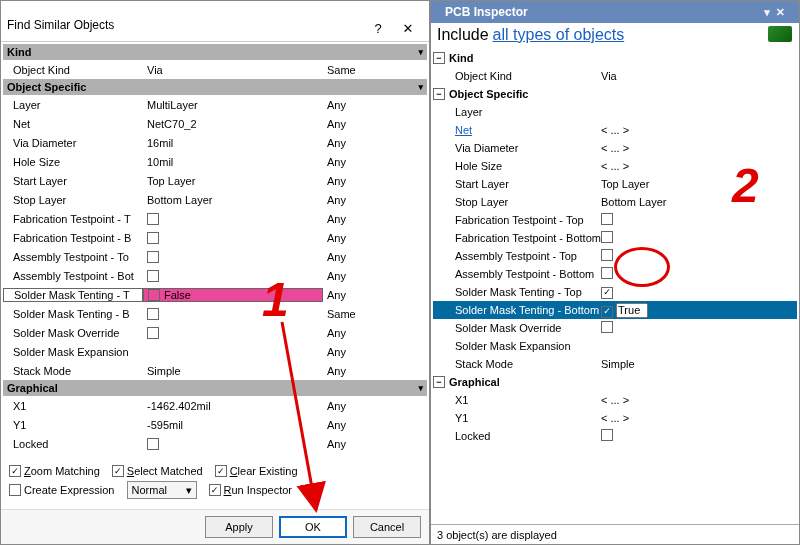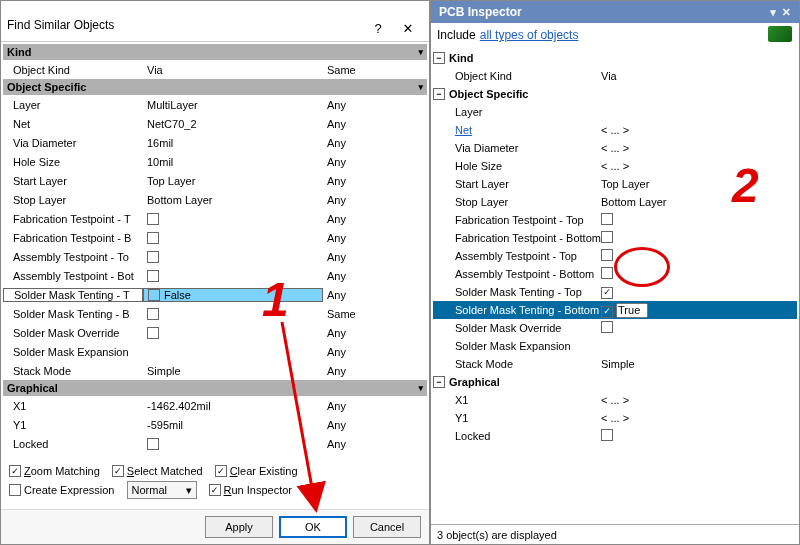--- a/index.html
+++ b/index.html
@@ -12,34 +12,34 @@
   .titlebar .title { flex: 1; font-size: 12px; }
   .titlebar .tbtn { width: 30px; height: 20px; display: flex; align-items: center; justify-content: center; font-size: 13px; cursor: pointer; }
   .grid-body { flex: 1; overflow: hidden; padding: 2px; }
   .section-header { background: #b0b0b0; color: #000; font-weight: bold; padding: 2px 4px; display: flex; align-items: center; justify-content: space-between; font-size: 11px; }
   .section-header .caret { font-size: 9px; }
   .row { display: flex; align-items: center; height: 19px; font-size: 11px; }
   .row .c1 { width: 140px; padding-left: 10px; color: #000; }
   .row .c2 { width: 180px; padding-left: 4px; color: #000; display: flex; align-items: center; gap: 4px; }
   .row .c3 { flex: 1; padding-left: 4px; color: #000; }
   .row.selected .c1 { border: 1px solid #666; background: #fff; }
-  .row.selected .c2 { border: 1px solid #666; background: #7dd3fc; }
+  .row.selected .c2 { border: 1px solid #666; background: #ec4899; }
   .chk { width: 12px; height: 12px; border: 1px solid #666; display: inline-flex; align-items: center; justify-content: center; font-size: 9px; line-height: 1; }
   .bottom-opts { padding: 6px 8px; font-size: 11px; }
   .opt-row { display: flex; align-items: center; gap: 12px; margin-bottom: 4px; }
   .opt { display: flex; align-items: center; gap: 3px; }
   .opt u { text-decoration: underline; }
   .combo { border: 1px solid #888; height: 18px; padding: 0 4px; display: flex; align-items: center; justify-content: space-between; width: 70px; background: #f5f5f5; }
   .btn-row { display: flex; justify-content: flex-end; gap: 6px; padding: 6px 8px; border-top: 1px solid #ddd; background: #f7f7f7; }
   .btn { min-width: 68px; height: 22px; border: 1px solid #888; background: #eee; display: flex; align-items: center; justify-content: center; font-size: 11px; cursor: pointer; }
   .btn.default { border: 2px solid #0a69c4; background: #fff; }
   
-  .panel-title { height: 22px; background: #6688bb; color: #fff; font-weight: bold; display: flex; align-items: center; padding: 0 8px; font-size: 12px; justify-content: space-between; }
+  .panel-title { height: 22px; background: #6688bb; color: #fff; font-weight: bold; display: flex; align-items: center; padding: 0 14px; font-size: 12px; justify-content: space-between; }
   .panel-title .pbtns { display: flex; gap: 6px; font-size: 11px; opacity: .9; }
-  .include-row { height: 24px; display: flex; align-items: center; padding: 0 6px; gap: 4px; font-size: 12px; }
+  .include-row { height: 24px; display: flex; align-items: center; padding: 0 6px; gap: 4px; font-size: 16px; }
   .include-row a { color: #1b5fc2; text-decoration: underline; }
   .insp-body { flex: 1; padding: 2px 2px 2px 2px; font-size: 11px; position: relative; }
   .insp-section { display: flex; align-items: center; height: 18px; font-weight: bold; background: #fff; }
   .insp-section .toggle { width: 12px; height: 12px; border: 1px solid #666; display: flex; align-items: center; justify-content: center; font-size: 9px; margin-right: 4px; }
   .irow { display: flex; align-items: center; height: 18px; }
   .irow .lbl { width: 168px; padding-left: 22px; }
   .irow .val { flex: 1; }
   .irow .val .chk { }
   .irow.highlight { background: #0369a1; color: #fff; }
   .irow.highlight .val input { font-size: 11px; height: 15px; width: 32px; }

